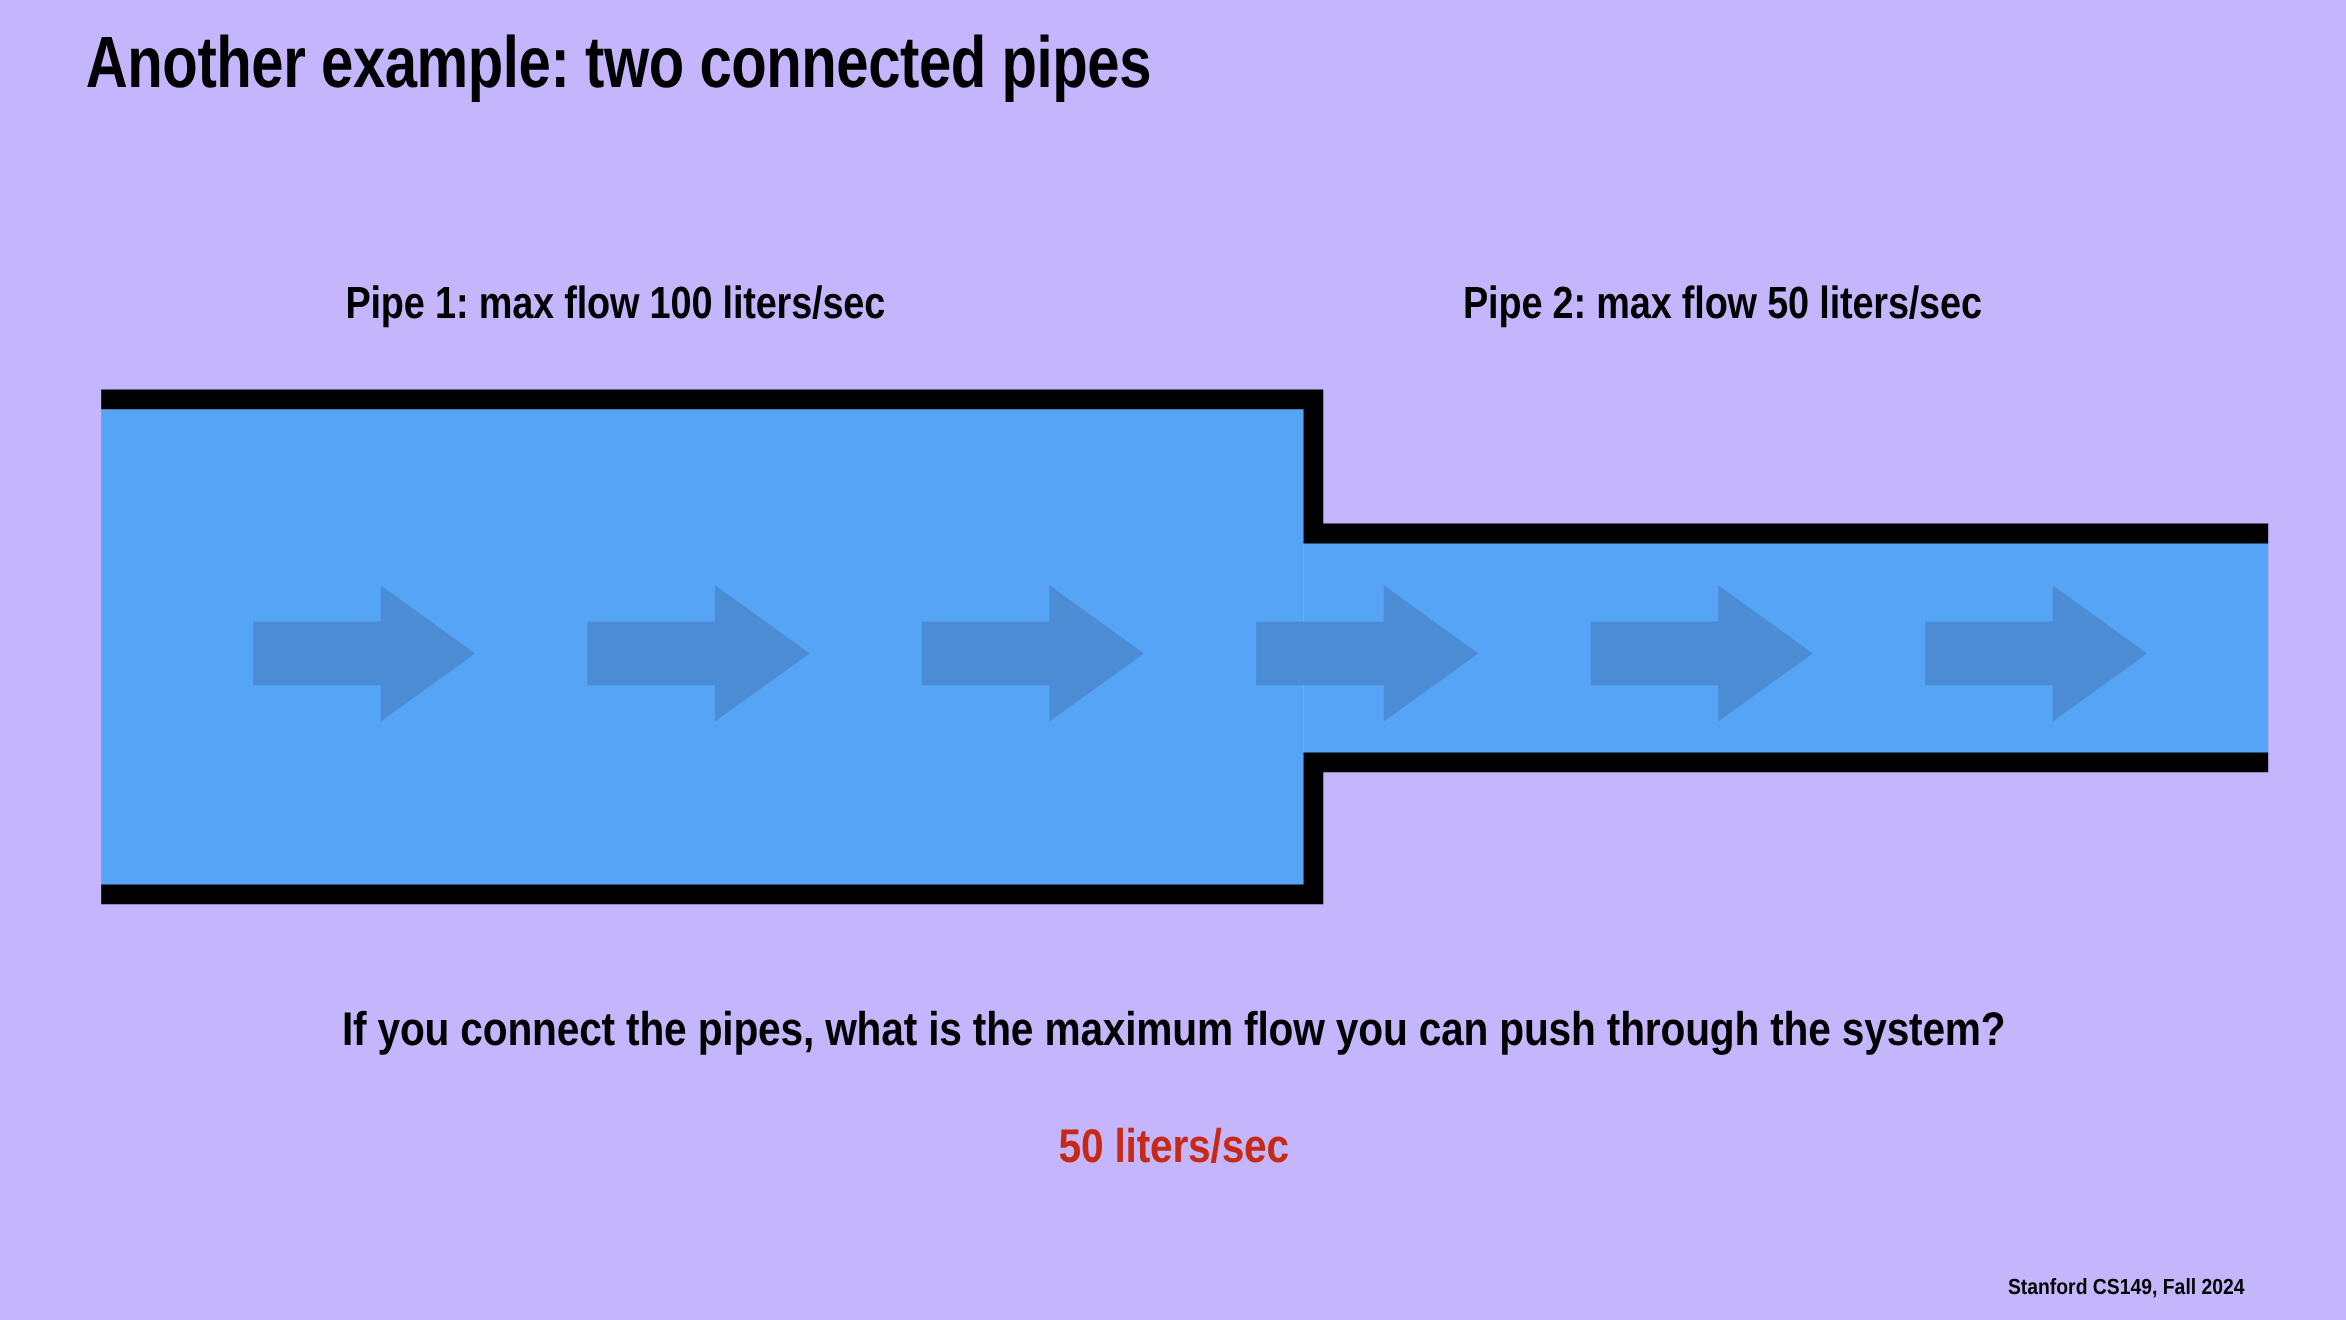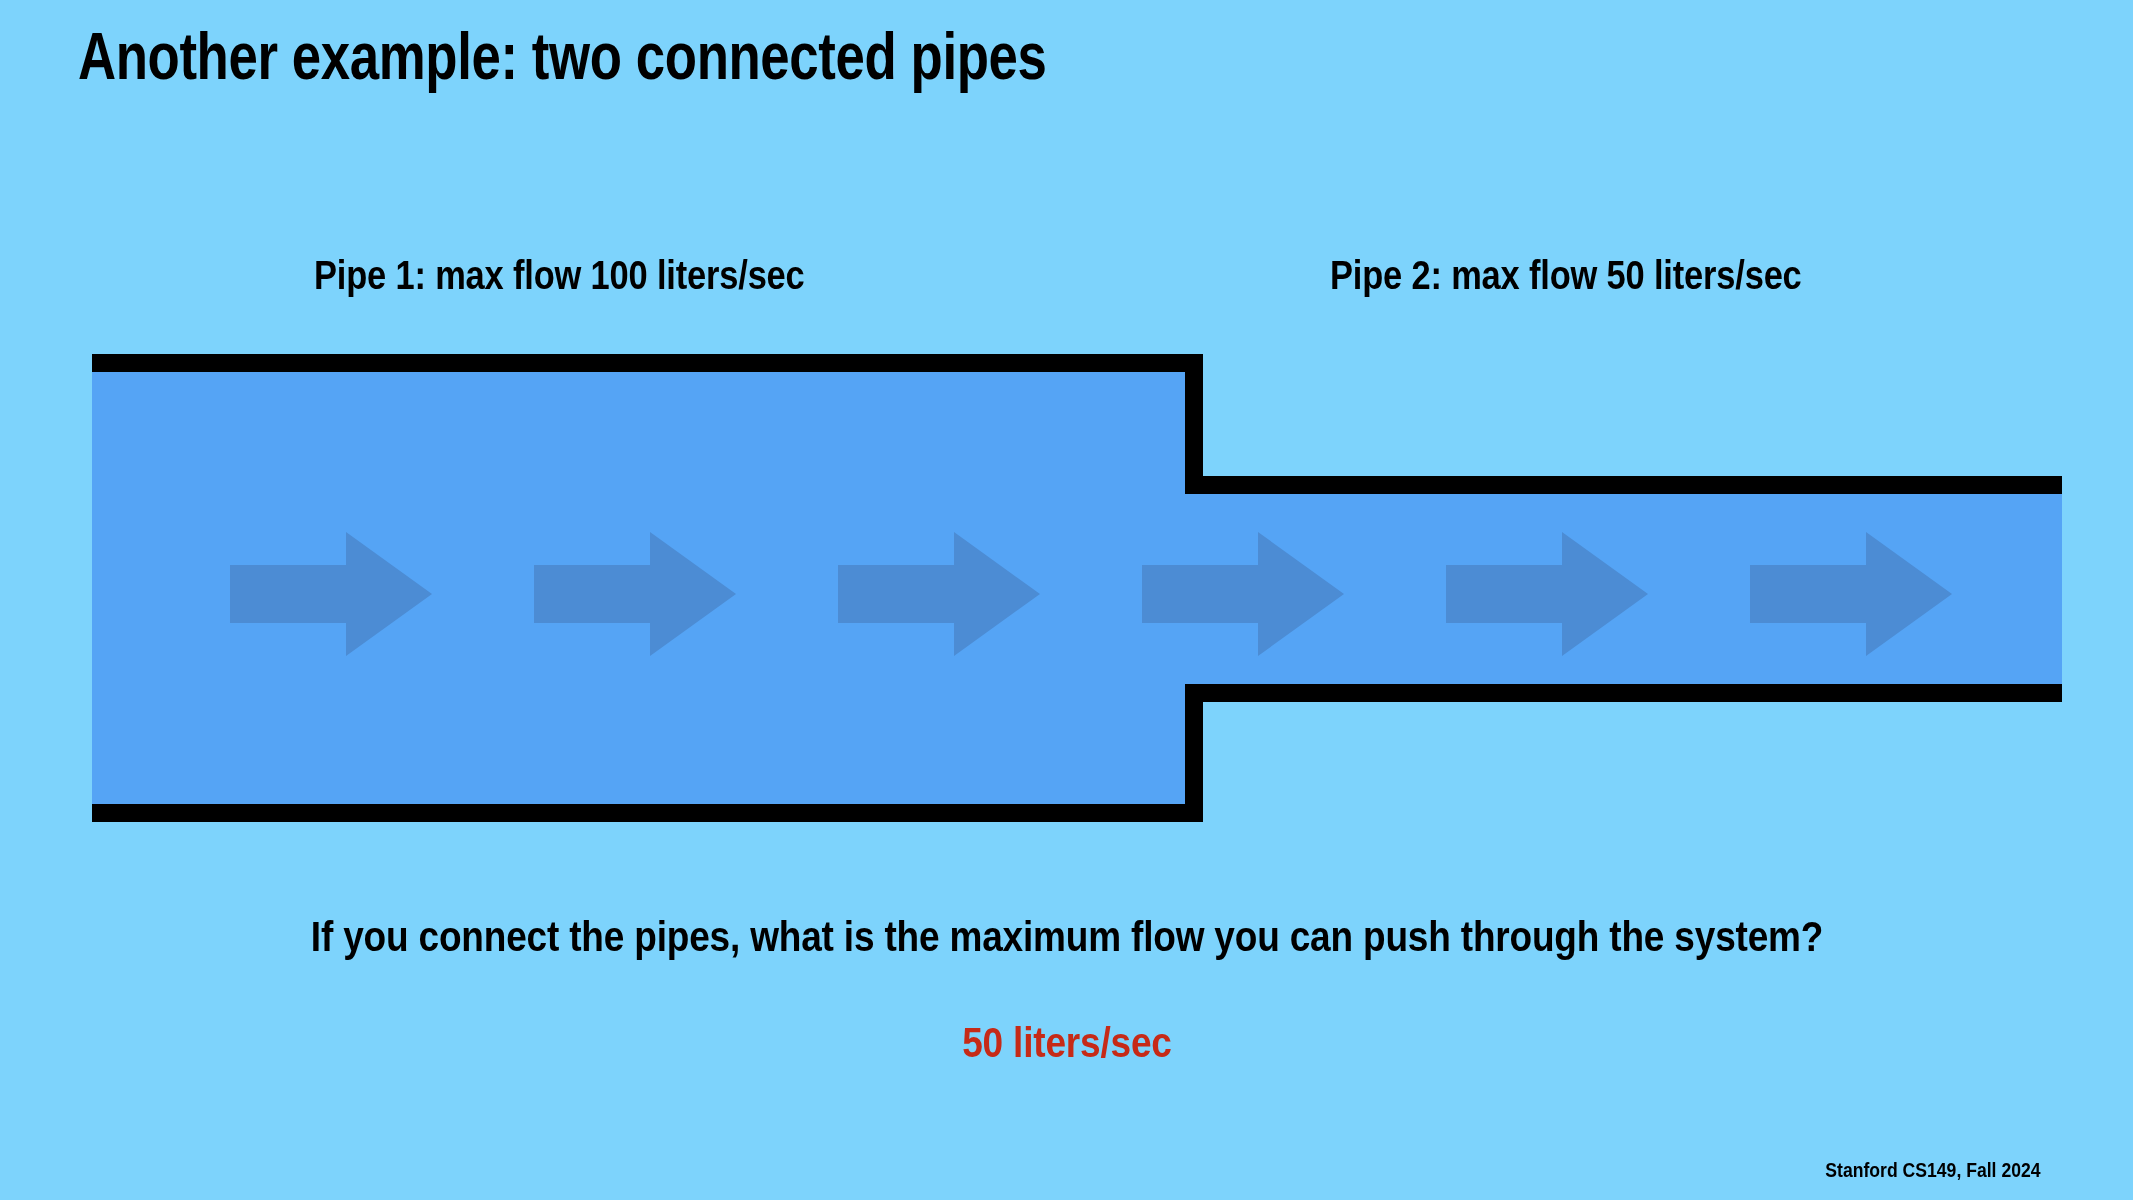--- a/index.html
+++ b/index.html
@@ -12,21 +12,21 @@
     height: 1200px;
     position: relative;
     overflow: hidden;
     font-family: "Liberation Sans", "DejaVu Sans", sans-serif;
     -webkit-font-smoothing: antialiased;
   }
 
   .slide {
     position: absolute;
     inset: 0;
-    background: #7dd3fc;
+    background: #c4b5fd;
   }
 
   
   .slide-title {
     position: absolute;
     left: 78px;
     top: 22px;
     font-size: 66px;
     font-weight: 700;
     color: #000000;

